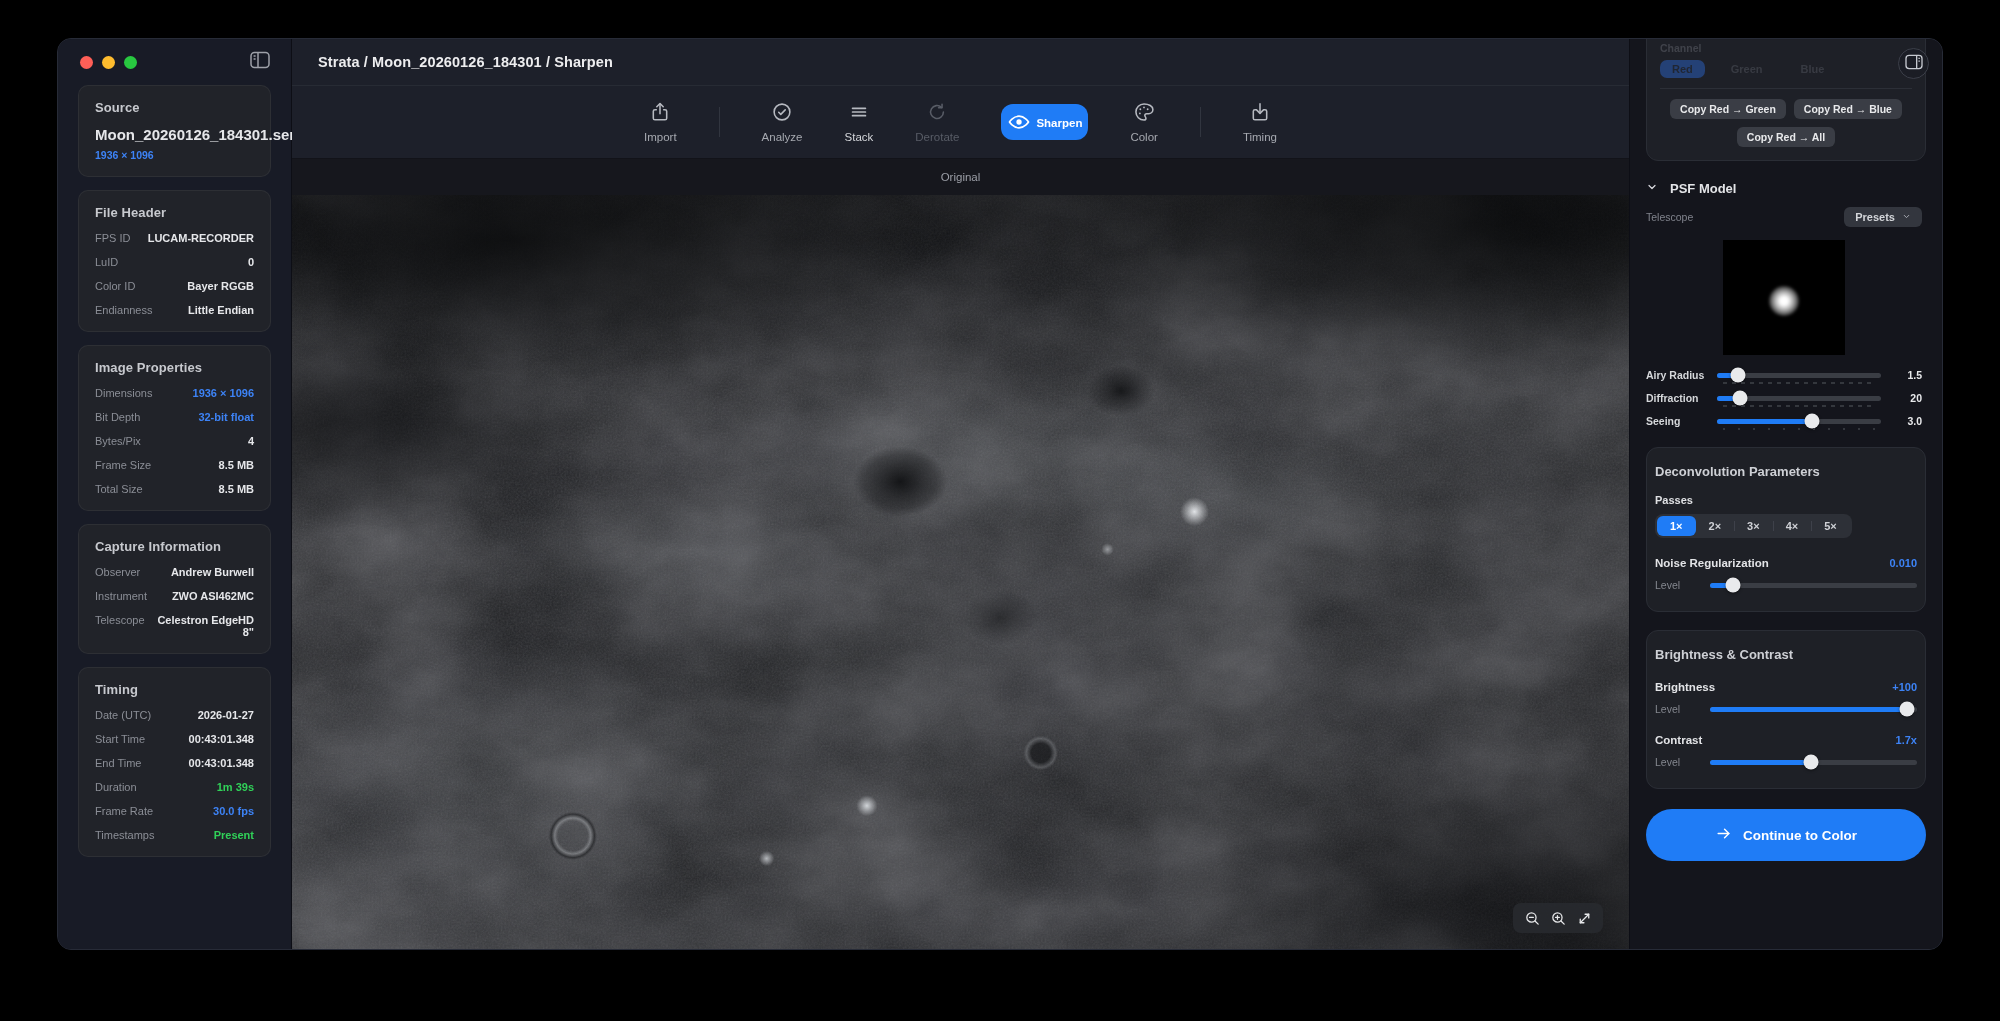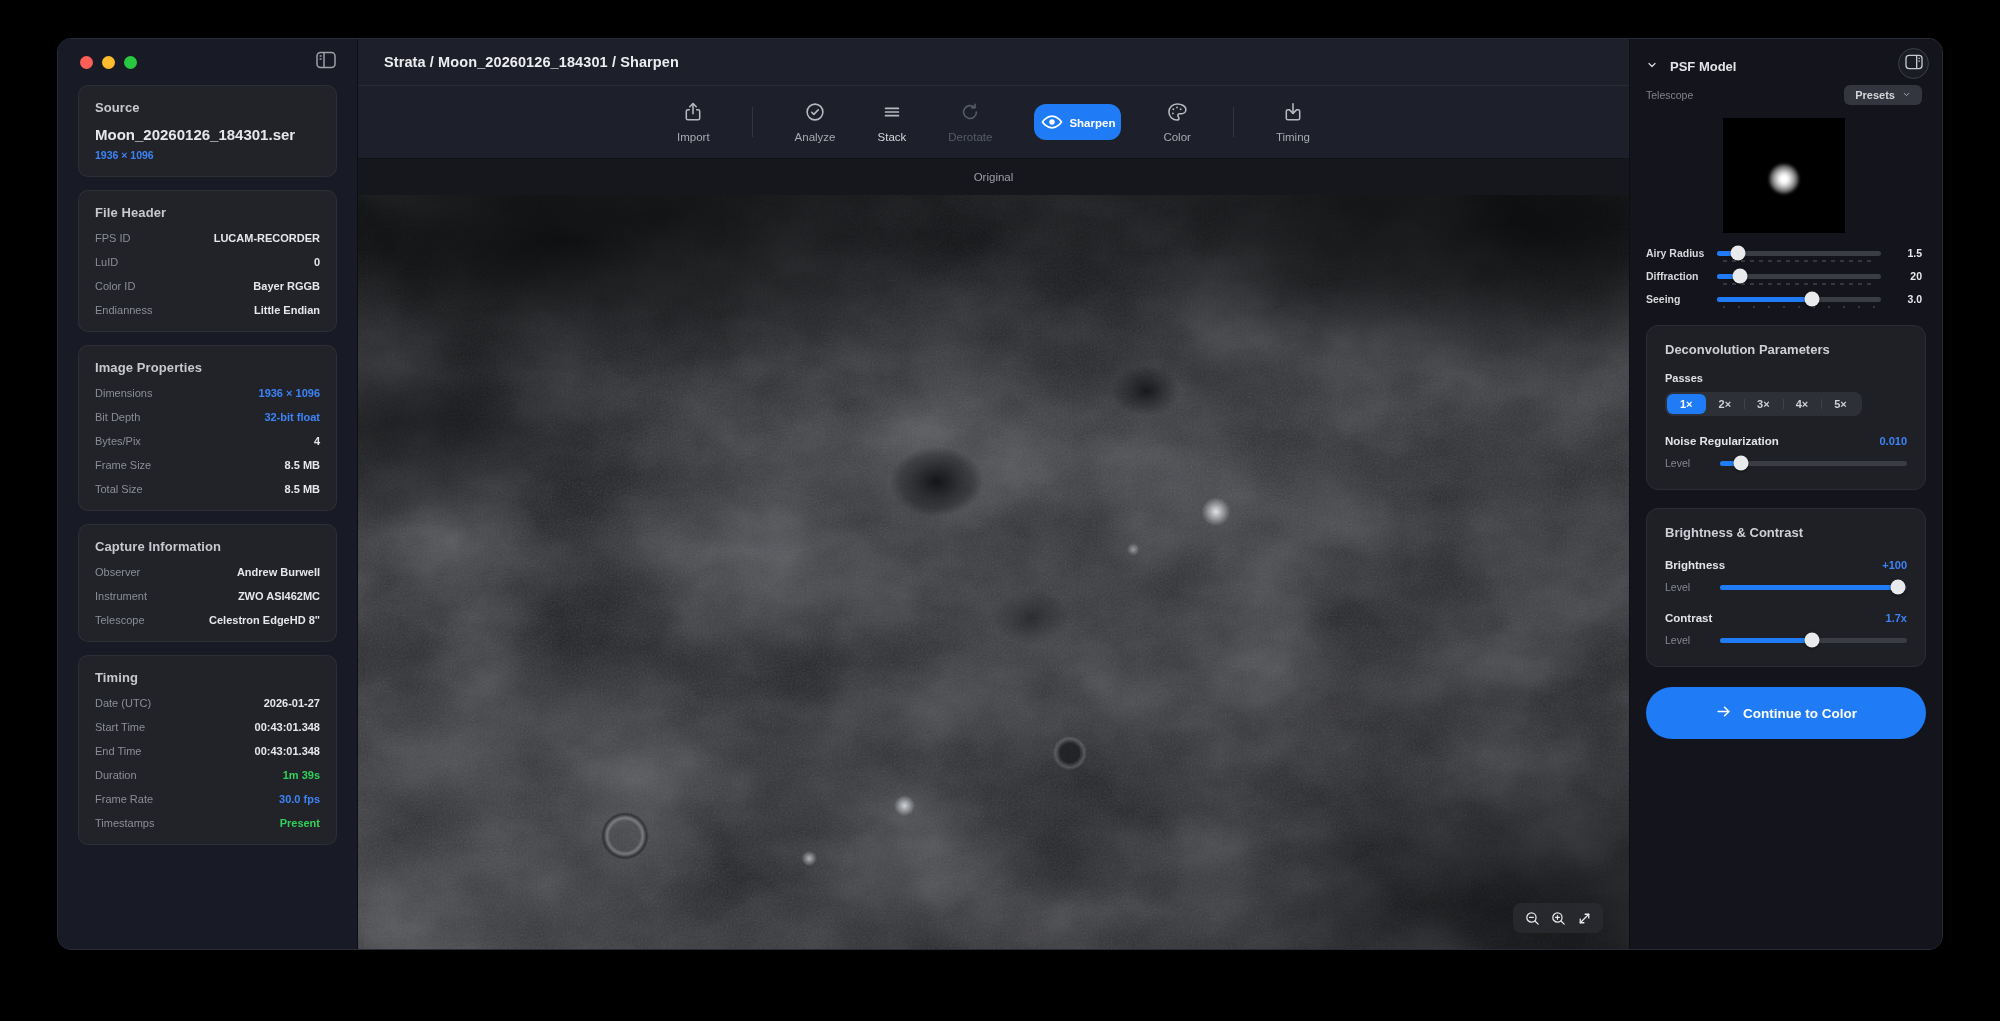--- a/index.html
+++ b/index.html
@@ -3,21 +3,21 @@
 <meta charset="utf-8">
 <style>
   * { margin:0; padding:0; box-sizing:border-box; }
   html,body { background:#000; }
   body { font-family:"Liberation Sans", sans-serif; width:2000px; height:1021px; position:relative; overflow:hidden; }
   .stage { position:absolute; inset:0; background:#000; }
   .window { position:absolute; left:57px; top:38px; width:1886px; height:912px; background:#171923;
             border:1px solid #272b37; border-radius:14px; display:flex; overflow:hidden; }
 
   
-  .left { width:300px; background:#181b26; border-right:1px solid #0d0e15; display:flex; flex-direction:column; flex-shrink:0; }
+  .left { width:234px; background:#181b26; border-right:1px solid #0d0e15; display:flex; flex-direction:column; flex-shrink:0; }
   .lt-titlebar { height:46px; display:flex; align-items:center; padding:0 18px 0 22px; }
   .traffic { display:flex; gap:9px; align-items:center; }
   .dot { width:13px; height:13px; border-radius:50%; }
   .dot.r { background:#ff5f57; } .dot.y { background:#febc2e; } .dot.g { background:#28c840; }
   .lt-spacer { flex:1; }
   .panel-toggle { width:26px; height:24px; display:flex; align-items:center; justify-content:center; }
   .card { margin:0 20px 13px; background:#212329; border:1px solid rgba(255,255,255,0.055); border-radius:10px; padding:14px 16px 15px; }
   .card:first-of-type { margin-top:8px; }
   .card-title { font-size:13px; font-weight:700; color:#c7c9ce; letter-spacing:.1px; }
   .kv { display:flex; justify-content:space-between; align-items:baseline; margin-top:12px; }
@@ -110,21 +110,21 @@
   .track { flex:1; height:5px; background:#3a3d44; border-radius:3px; position:relative; }
   .track.ticks::after { content:""; position:absolute; left:6px; right:6px; top:9px; height:2px;
                         background:repeating-linear-gradient(90deg, #34373d 0 4px, transparent 4px 9px); }
   .track.ticks-sparse::after { content:""; position:absolute; left:6px; right:6px; top:9px; height:2px;
                         background:repeating-linear-gradient(90deg, #34373d 0 2px, transparent 2px 15px); }
   .fill { position:absolute; left:0; top:0; bottom:0; background:#1f7cf6; border-radius:3px; }
   .thumb { position:absolute; top:50%; width:15px; height:15px; background:#e9eaec; border-radius:50%;
            transform:translate(-50%,-50%); box-shadow:0 1px 3px rgba(0,0,0,.5); }
   .sl-val { width:32px; flex-shrink:0; text-align:right; font-size:10.5px; font-weight:700; color:#e8e9eb; }
 
-  .rcard { margin:20px 16px 0; background:#1e2026; border:1px solid #2a2d35; border-radius:12px; padding:16px 18px 20px; }
+  .rcard { margin:20px 16px 0; background:#1e2026; border:1px solid #2a2d35; border-radius:12px; padding:16px 8px 20px; }
   .rcard-title { font-size:13px; font-weight:700; color:#ced0d5; }
   .passes-label { margin-top:15px; font-size:11px; font-weight:700; color:#dfe0e3; }
   .seg { margin-top:8px; display:inline-flex; align-items:stretch; background:#2d3037; border-radius:8px; padding:2px; }
   .seg-btn { padding:4px 13px; font-size:11px; font-weight:700; color:#cfd1d6; border-radius:6px; position:relative; }
   .seg-btn + .seg-btn::before { content:""; position:absolute; left:0; top:5px; bottom:5px; width:1px; background:#3e414a; }
   .seg-btn.sel { background:#1f7cf6; color:#fff; }
   .seg-btn.sel::before, .seg-btn.sel + .seg-btn::before { display:none; }
   .param { margin-top:19px; }
   .param-head { display:flex; justify-content:space-between; align-items:baseline; }
   .param-name { font-size:11.5px; font-weight:700; color:#e3e4e7; }
@@ -391,20 +391,36 @@
         <span>
           <svg width="18" height="16" viewBox="0 0 20 18" fill="none" stroke="#c6c9d0" stroke-width="1.5">
             <rect x="1" y="1.5" width="18" height="15" rx="3.5"></rect>
               <line x1="13" y1="1.5" x2="13" y2="16.5"></line>
             <line x1="15" y1="5" x2="16.6" y2="5"></line>
               <line x1="15" y1="8" x2="16.6" y2="8"></line>
           </svg>
         </span>
       </div>
 
+      <div class="ch-card">
+        <div class="ch-label">Channel</div>
+        <div class="ch-seg">
+          <span class="ch-opt sel">Red</span>
+          <span class="ch-opt">Green</span>
+          <span class="ch-opt">Blue</span>
+        </div>
+        <div class="ch-div"></div>
+        <div class="copy-row">
+          <span class="copy-btn">Copy Red → Green</span>
+          <span class="copy-btn">Copy Red → Blue</span>
+        </div>
+        <div class="copy-row">
+          <span class="copy-btn">Copy Red → All</span>
+        </div>
+      </div>
 
       <div class="psf">
         <div class="psf-head">
           <span>
             <svg width="12" height="12" viewBox="0 0 24 24" fill="none" stroke-width="2.4" stroke-linecap="round" stroke-linejoin="round">
                 <path d="M6 9l6 6 6-6"></path>
               </svg>
           </span>
           <span class="psf-title">PSF Model</span>
         </div>

